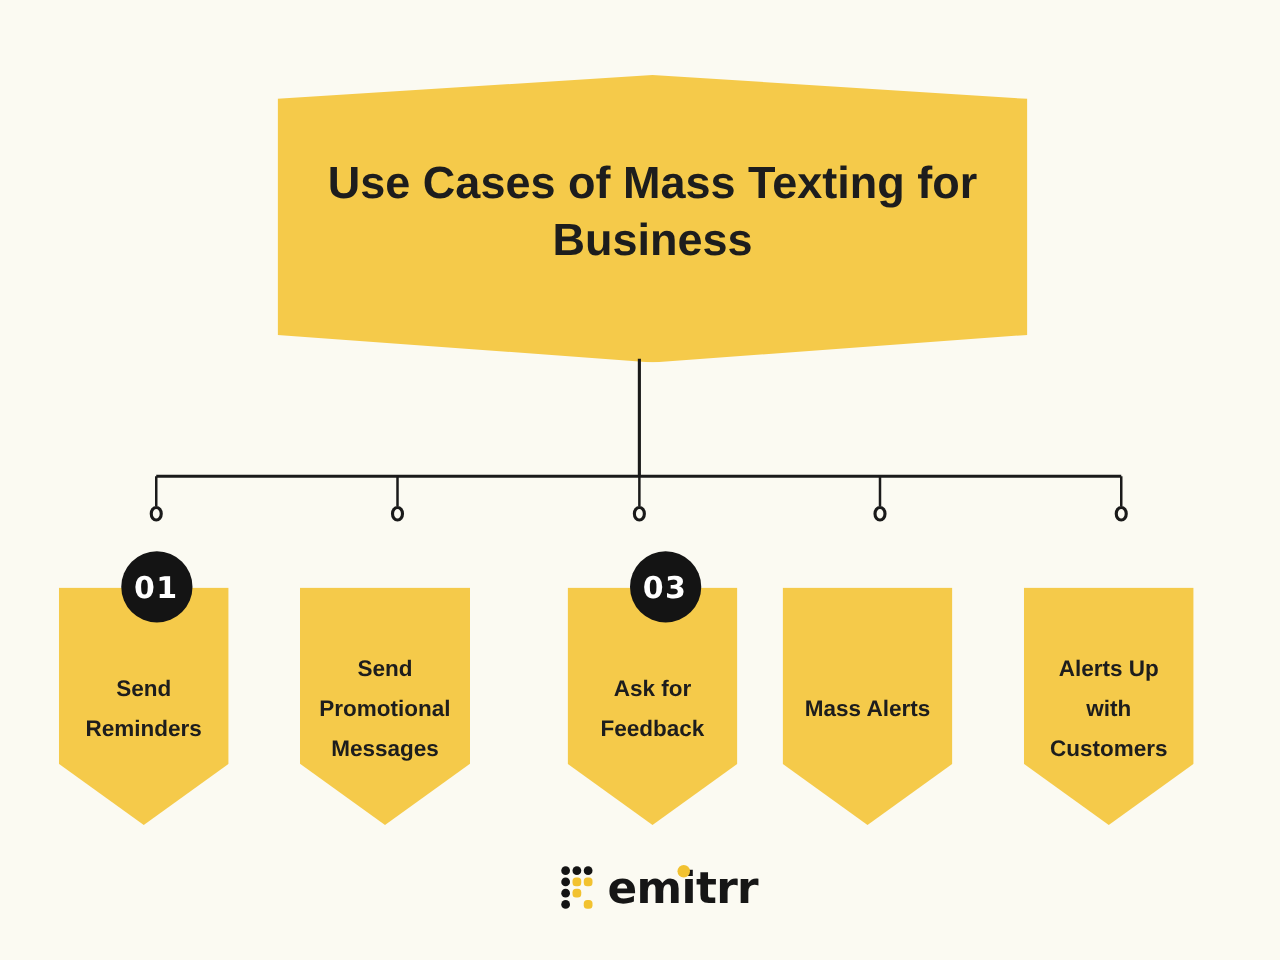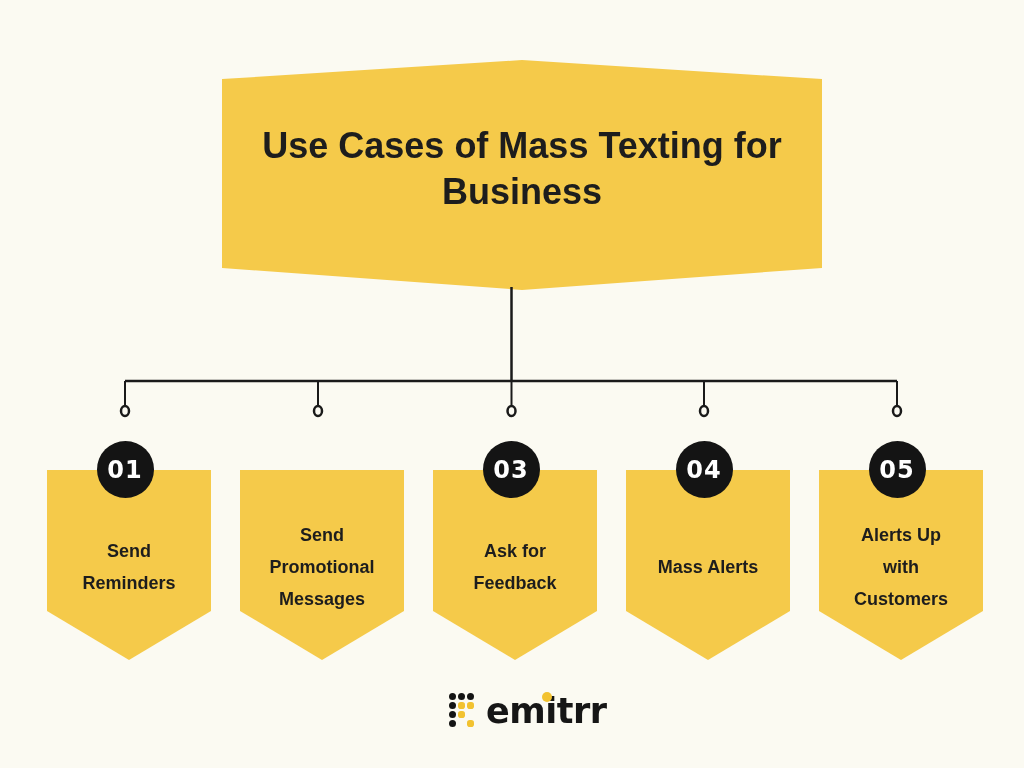--- a/index.html
+++ b/index.html
@@ -32,21 +32,21 @@
     color:var(--text-dark);
     font-size:36px;font-weight:bold;line-height:46px;
     text-align:center;letter-spacing:0;
     transform:translateY(-6px);
   }
 
   
   .connector-svg{position:absolute;left:0;top:0;}
 
   
-  .card{position:absolute;top:470px;width:164px;height:190px;}
+  .card{position:absolute;top:470px;width:136px;height:190px;}
   .card-banner{
     position:absolute;inset:0;
     background:var(--accent-yellow);
     clip-path:polygon(0 0,100% 0,100% 74.2%,50% 100%,0 74.2%);
   }
   .badge{
     position:absolute;top:-29px;left:49.5px;width:57px;height:57px;
     background:var(--badge-black);border-radius:50%;
     display:flex;align-items:center;justify-content:center;
     z-index:2;
@@ -123,41 +123,35 @@
 Reminders</div>
   </div>
 
   <div class="card" style="left:240px">
     <div class="card-banner"></div>
     <div class="card-label">Send
 Promotional
 Messages</div>
   </div>
 
-  <div class="card" style="left:433px">
+  <div class="card" style="left:454px">
     <div class="badge">
       <span>03</span>
     </div>
     <div class="card-banner"></div>
     <div class="card-label">Ask for
 Feedback</div>
   </div>
 
   <div class="card" style="left:626px">
-    <div class="badge">
-      <span>04</span>
-    </div>
     <div class="card-banner"></div>
     <div class="card-label">Mass Alerts</div>
   </div>
 
   <div class="card" style="left:819px">
-    <div class="badge">
-      <span>05</span>
-    </div>
     <div class="card-banner"></div>
     <div class="card-label">Alerts Up
 with
 Customers</div>
   </div>
 
   <div class="brand-logo">
     <div class="logo-grid">
       <i class="b"></i>
         <i class="b"></i>

